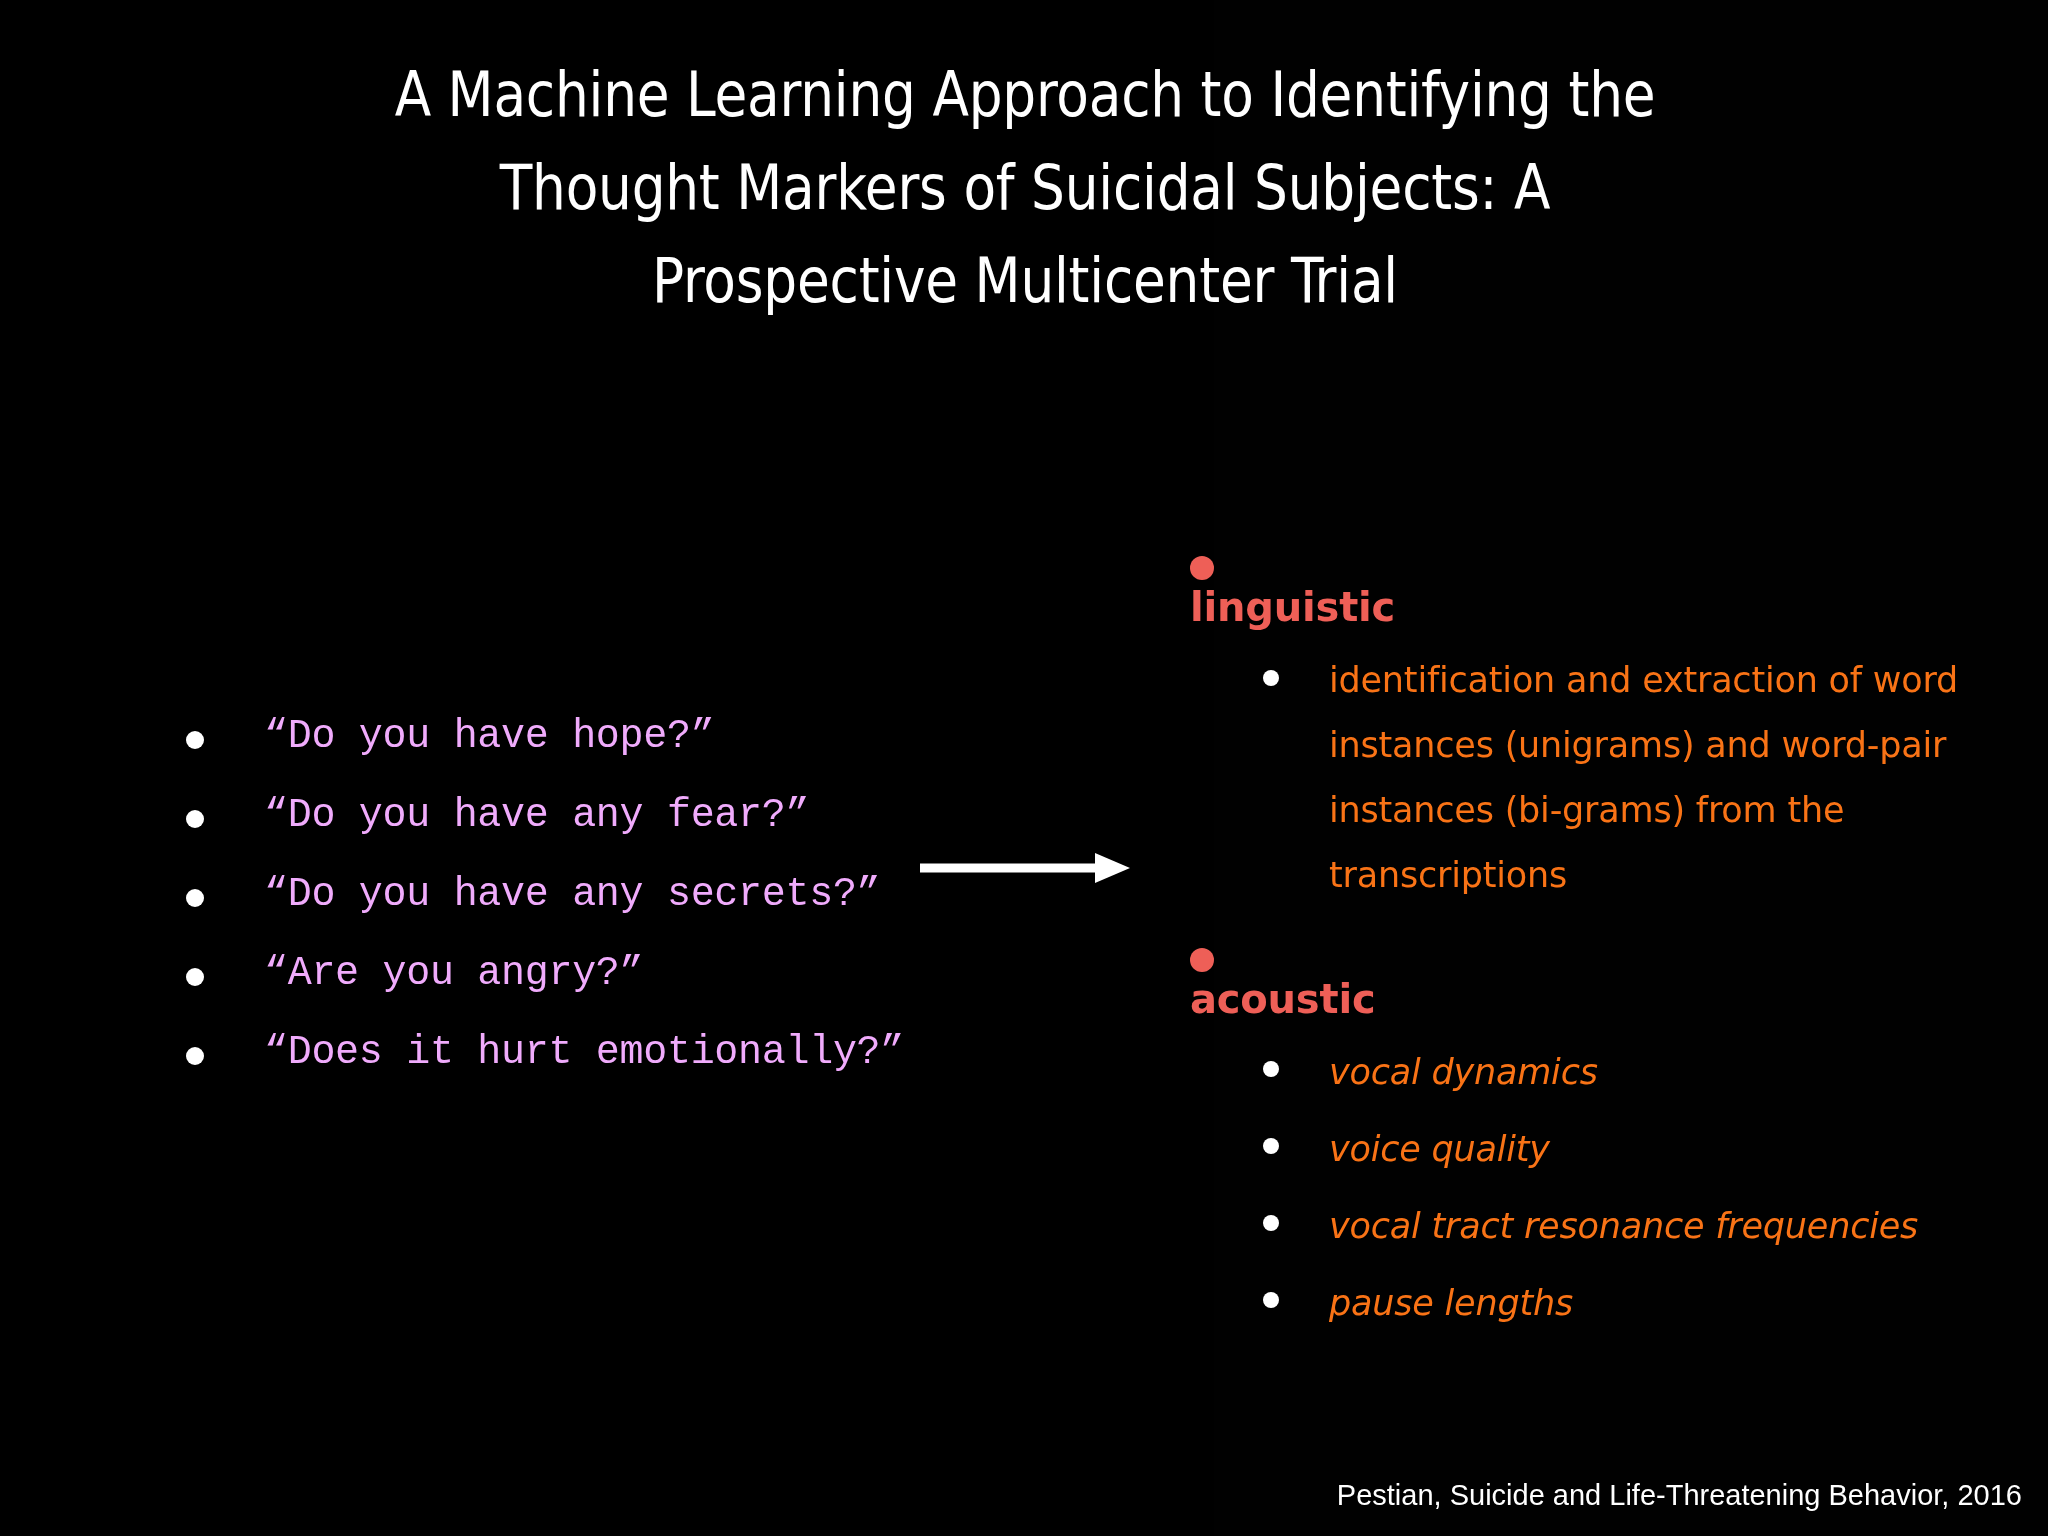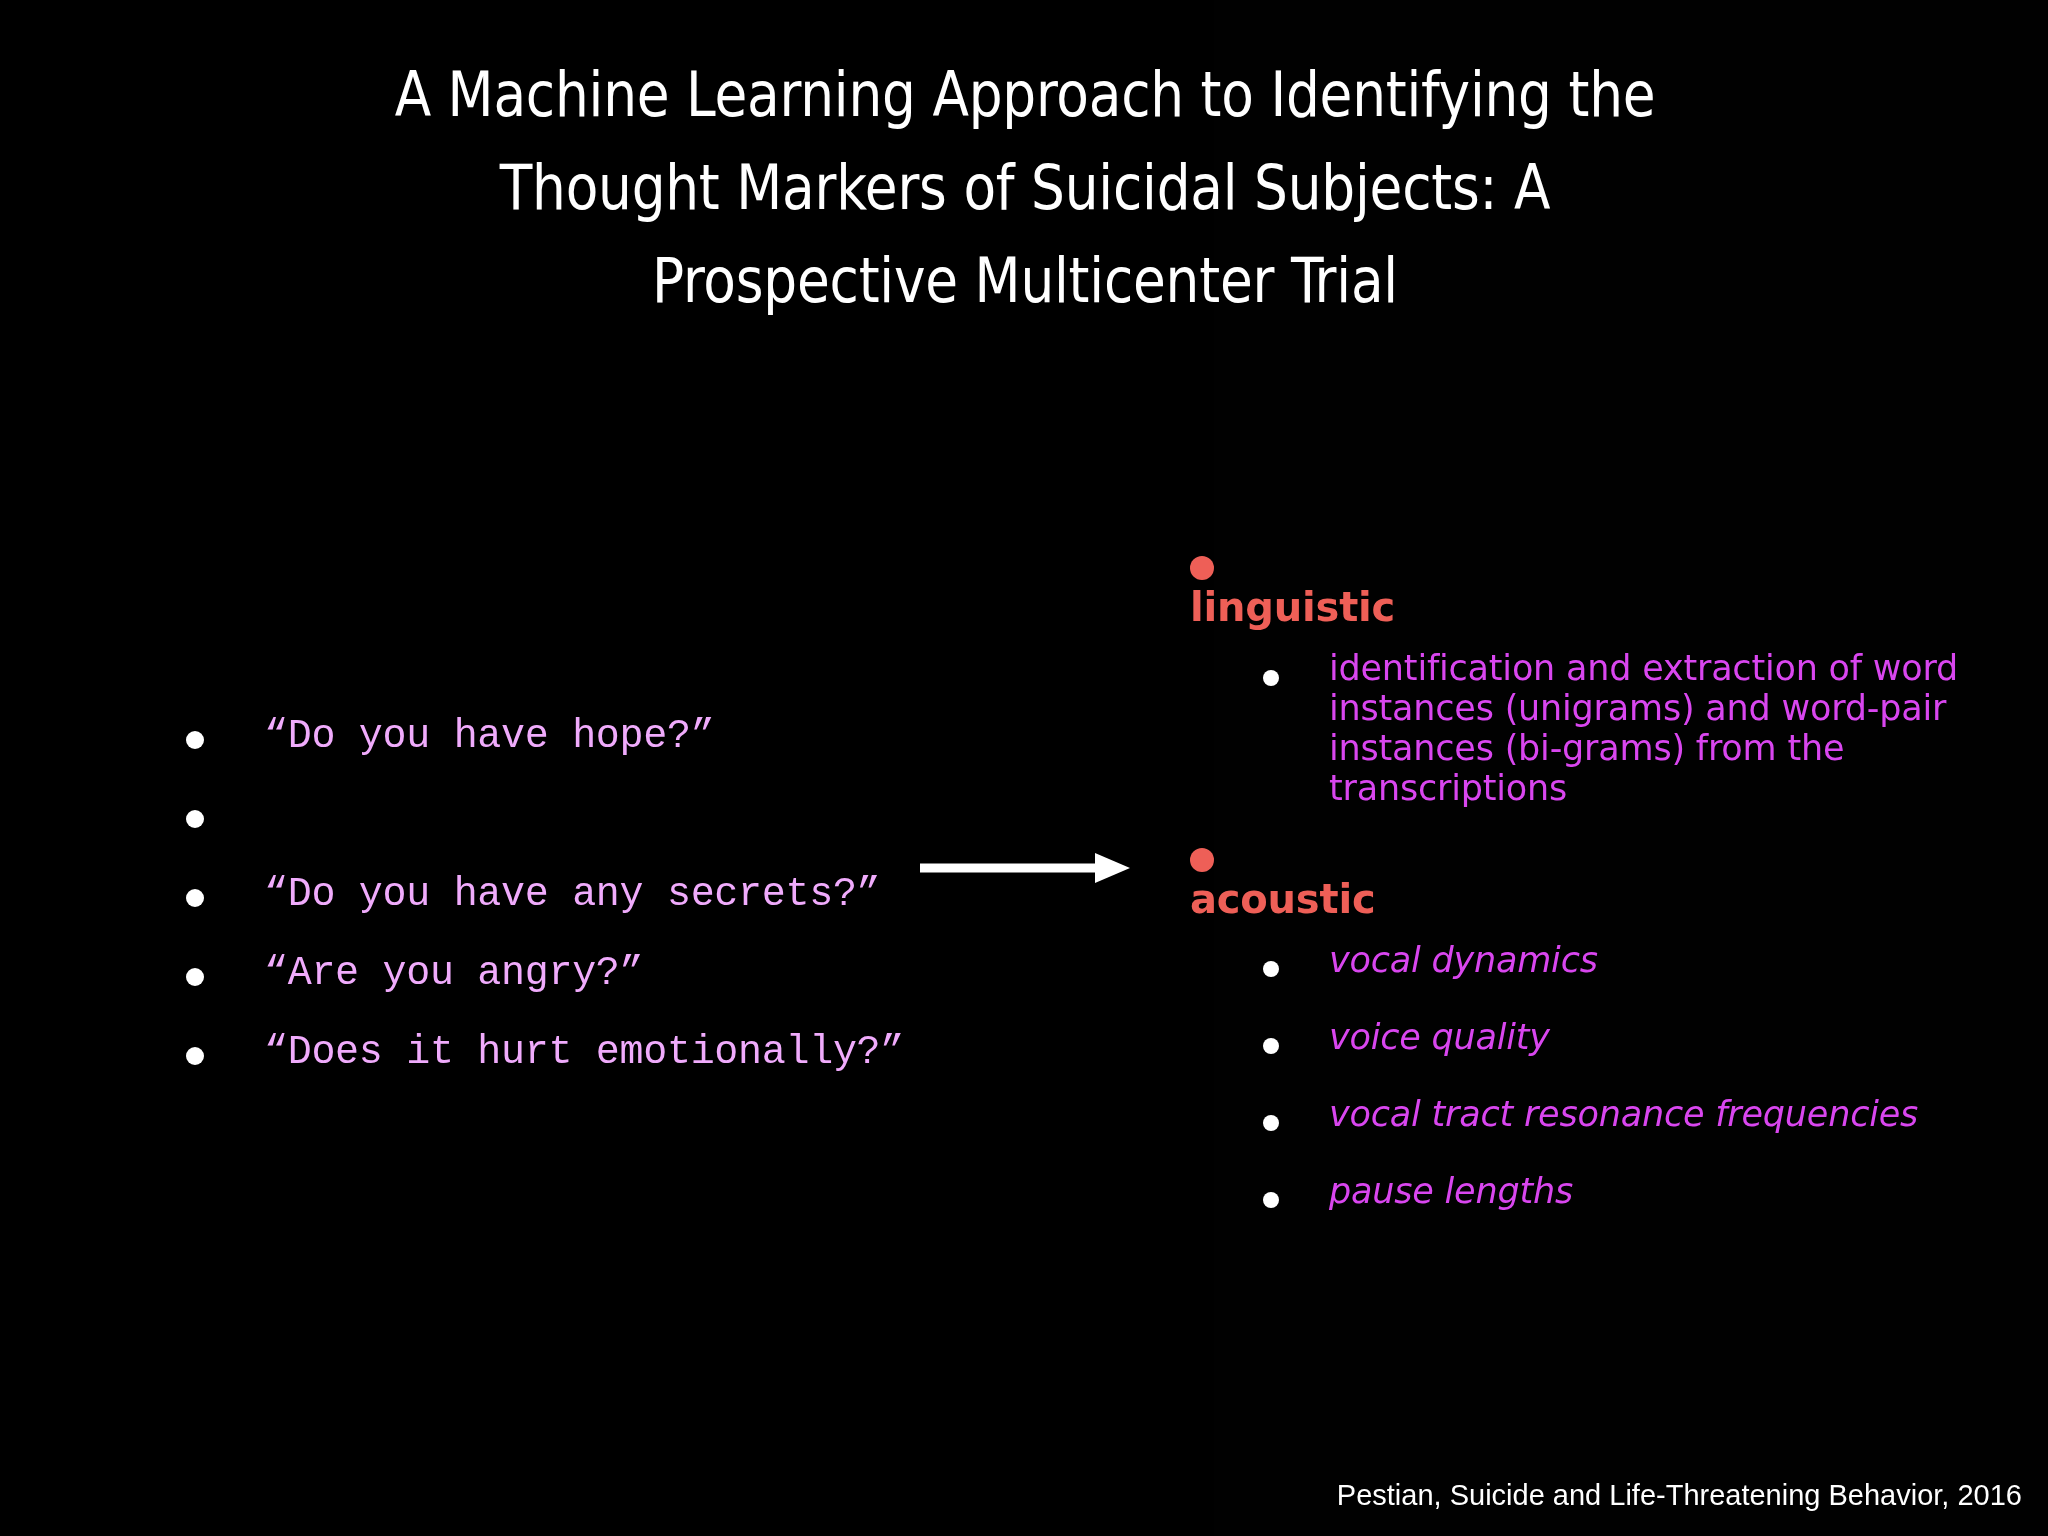--- a/index.html
+++ b/index.html
@@ -132,24 +132,24 @@
     flex: 0 0 auto;
     width: 16px;
     height: 16px;
     border-radius: 50%;
     background: #ffffff;
     margin-top: 22px;
     margin-left: 73px;
     margin-right: 50px;
   }
   .sub-text {
-    color: #d946ef;
+    color: #f97316;
     font-family: "DejaVu Sans", "Liberation Sans", sans-serif;
     font-size: 35px;
-    line-height: 40px;
+    line-height: 65px;
     letter-spacing: -0.2px;
     max-width: 632px;
   }
   .sub-text.nowrap { white-space: nowrap; }
   #acoustic-group { margin-top: 24px; }
   #acoustic-group .sub-item { height: 77px; font-style: italic; }
   #acoustic-group .sub-bullet { margin-top: 21px; }
 
   
   #citation {
@@ -177,20 +177,21 @@
     <span class="tline">Prospective Multicenter Trial</span>
   </div>
 
   <div id="questions">
     <div class="q-item">
       <span class="q-bullet"></span>
       <span class="q-text">“Do you have hope?”</span>
     </div>
     <div class="q-item">
       <span class="q-bullet"></span>
+      <span class="q-text">“Do you have any fear?”</span>
     </div>
     <div class="q-item">
       <span class="q-bullet"></span>
       <span class="q-text">“Do you have any secrets?”</span>
     </div>
     <div class="q-item">
       <span class="q-bullet"></span>
       <span class="q-text">“Are you angry?”</span>
     </div>
     <div class="q-item">

